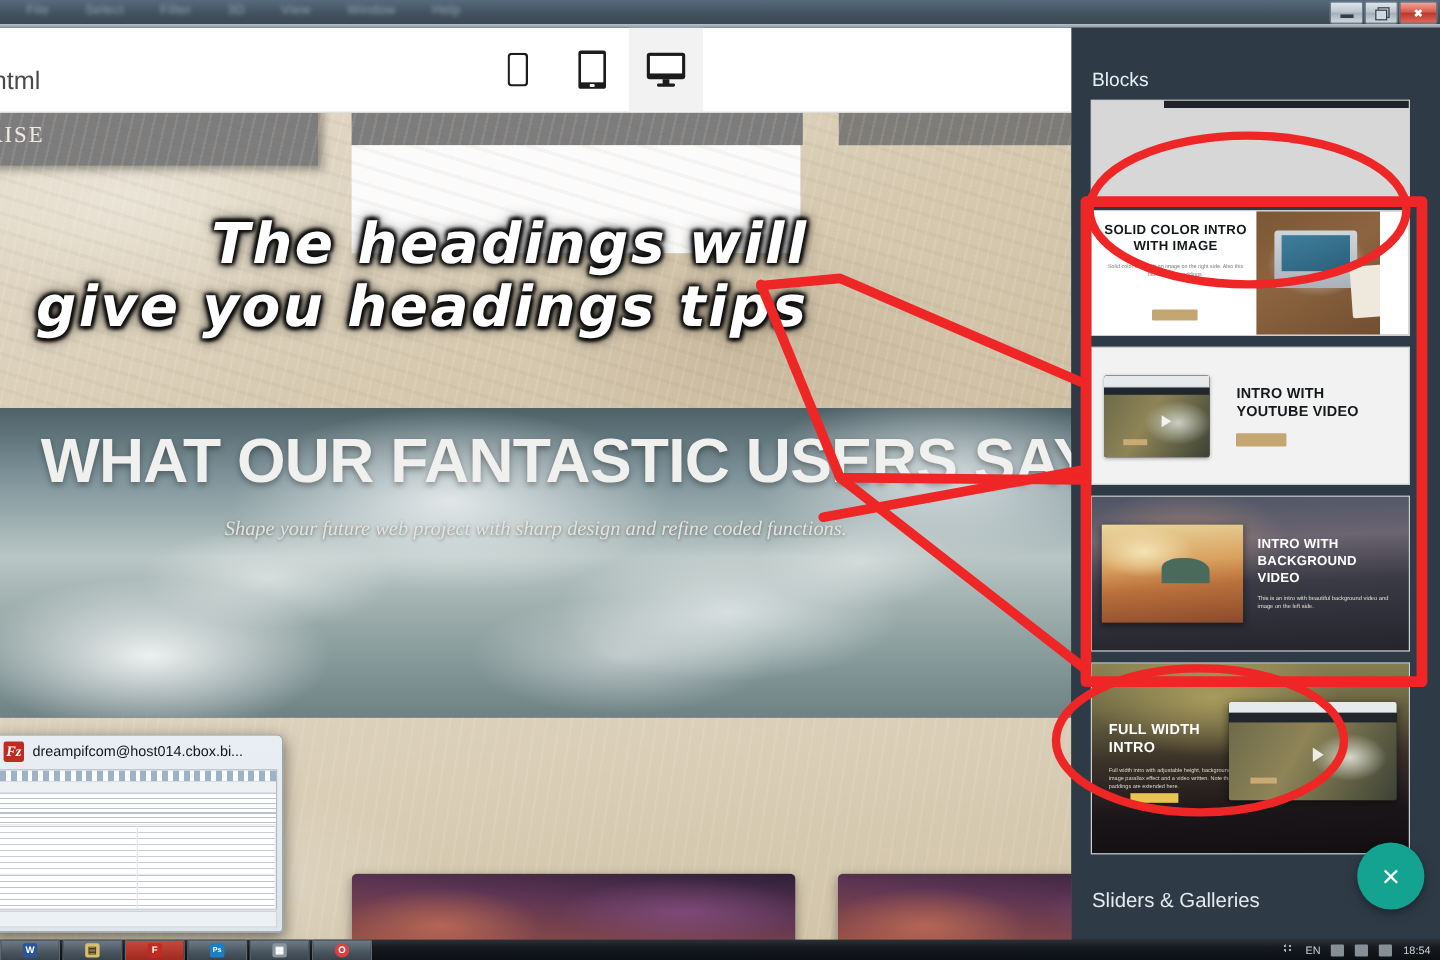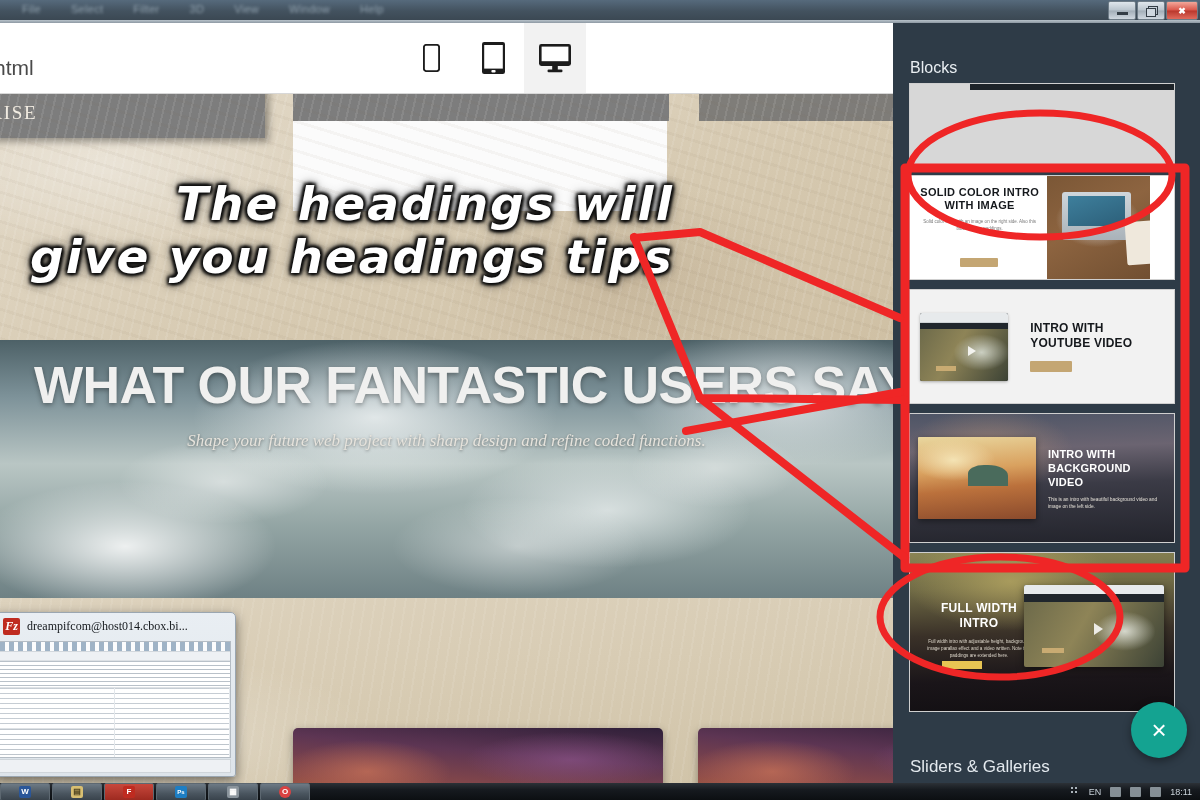--- a/index.html
+++ b/index.html
@@ -149,21 +149,21 @@
     background:linear-gradient(180deg,#e9eef3 0%,#dde4ea 100%);
     border:1px solid #9aa6b1;border-radius:5px 5px 3px 3px;
     box-shadow:0 4px 12px rgba(0,0,0,.5);z-index:25;
   }
   .fz-head{position:absolute;left:0;top:0;width:100%;height:26px;display:flex;align-items:center;gap:7px;padding-left:8px;box-sizing:border-box;}
   .fz-logo{
     width:17px;height:17px;background:#bf2b20;border-radius:2px;color:#fff;
     font-size:12px;font-weight:bold;font-style:italic;
     display:flex;align-items:center;justify-content:center;font-family:"Liberation Serif",serif;
   }
-  .fz-title{font-size:12px;color:#14181c;white-space:nowrap;overflow:hidden;font-family:Liberation Serif, serif;}
+  .fz-title{font-size:12px;color:#14181c;white-space:nowrap;overflow:hidden;}
   .fz-body{
     position:absolute;left:4px;top:28px;right:4px;bottom:18px;
     background:#fbfcfd;border:1px solid #b4bcc4;overflow:hidden;
   }
   .fz-toolbar{height:9px;background:linear-gradient(180deg,#f4f6f8,#e4e8ec);border-bottom:1px solid #d3d8dd;
     background-image:repeating-linear-gradient(90deg,#9fb3c6 0 5px, rgba(0,0,0,0) 5px 9px);background-size:auto;}
   .fz-fields{height:8px;background:#eef1f4;border-bottom:1px solid #dde1e5;}
   .fz-log{height:26px;background:#fff;border-bottom:1px solid #dde1e5;
     background-image:repeating-linear-gradient(180deg, rgba(80,100,120,.4) 0 1px, rgba(0,0,0,0) 1px 4px);}
   .fz-panes{display:flex;height:40px;border-bottom:1px solid #dde1e5;}
@@ -248,21 +248,21 @@
   .bc3 .txt{margin-left:12px;flex:1;}
   .bc3 h4{margin:0;font-size:11px;line-height:14px;color:#fff;font-weight:bold;letter-spacing:.2px;}
   .bc3 .sub{margin-top:7px;font-size:4.8px;line-height:7px;color:#e5e1d8;}
   .bc4{
     top:469px;height:160px;padding:0;box-sizing:border-box;
     background:
       radial-gradient(ellipse 150px 70px at 38% 18%, rgba(186,170,100,.75), rgba(0,0,0,0) 70%),
       linear-gradient(178deg,#8a8454 0%,#6f6a45 22%,#3a3128 50%,#1a1519 78%,#120f12 100%);
     position:relative;overflow:hidden;
   }
-  .bc4 .fwtxt{position:absolute;left:14px;top:48px;width:110px;text-align:center;}
+  .bc4 .fwtxt{position:absolute;left:14px;top:48px;width:110px;text-align:left;}
   .bc4 h4{margin:0;font-size:12px;line-height:15px;color:#fff;font-weight:bold;letter-spacing:.3px;}
   .bc4 .sub{margin-top:7px;font-size:4.6px;line-height:7px;color:#ded8cc;}
   .bc4 .btn{position:absolute;left:32px;top:108px;width:40px;height:8px;background:#e8c553;}
   .bc4 .browser{
     position:absolute;right:10px;top:32px;width:140px;height:82px;background:#1b1e22;border-radius:2px;overflow:hidden;
     box-shadow:0 2px 7px rgba(0,0,0,.5);
   }
   .bc4 .browser .chrome{height:9px;background:#e7eaec;}
   .bc4 .browser .nav{height:8px;background:#20262c;}
   .bc4 .browser .shot{
@@ -270,21 +270,21 @@
     background:
       radial-gradient(ellipse 44px 28px at 72% 45%, rgba(225,228,218,.9), rgba(0,0,0,0) 70%),
       linear-gradient(120deg,#6d6a4a 0%,#8e8457 40%,#3c4235 100%);
   }
   .bc4 .browser .shot:after{
     content:"";position:absolute;left:50%;top:32%;width:0;height:0;
     border-left:9px solid rgba(255,255,255,.85);border-top:6px solid transparent;border-bottom:6px solid transparent;
   }
   .bc4 .browser .tinybtn{position:absolute;left:18px;bottom:14px;width:22px;height:5px;background:#c9ab72;}
   .blocks-section-label{
-    position:absolute;left:17px;bottom:6px;color:#e3e9ee;font-size:17px;
+    position:absolute;left:17px;bottom:22px;color:#e3e9ee;font-size:17px;
   }
   .fab-close{
     position:absolute;right:13px;bottom:42px;width:56px;height:56px;border-radius:50%;
     background:#14a391;box-shadow:0 3px 9px rgba(0,0,0,.4);
     display:flex;align-items:center;justify-content:center;color:#fff;font-size:26px;line-height:1;
     cursor:pointer;z-index:36;
   }
 
   
   .hand{
@@ -529,17 +529,17 @@
     <div class="tb-item">
       <span class="tb-ico" style="background:#d94242;border-radius:50%">O</span>
     </div>
 
     <div class="tray">
       <span class="tray-dots"></span>
       <span>EN</span>
       <span class="tray-ico"></span>
       <span class="tray-ico"></span>
       <span class="tray-ico"></span>
-      <span>18:11</span>
+      <span>18:54</span>
     </div>
   </div>
 
 </div>
 
 </body></html>

